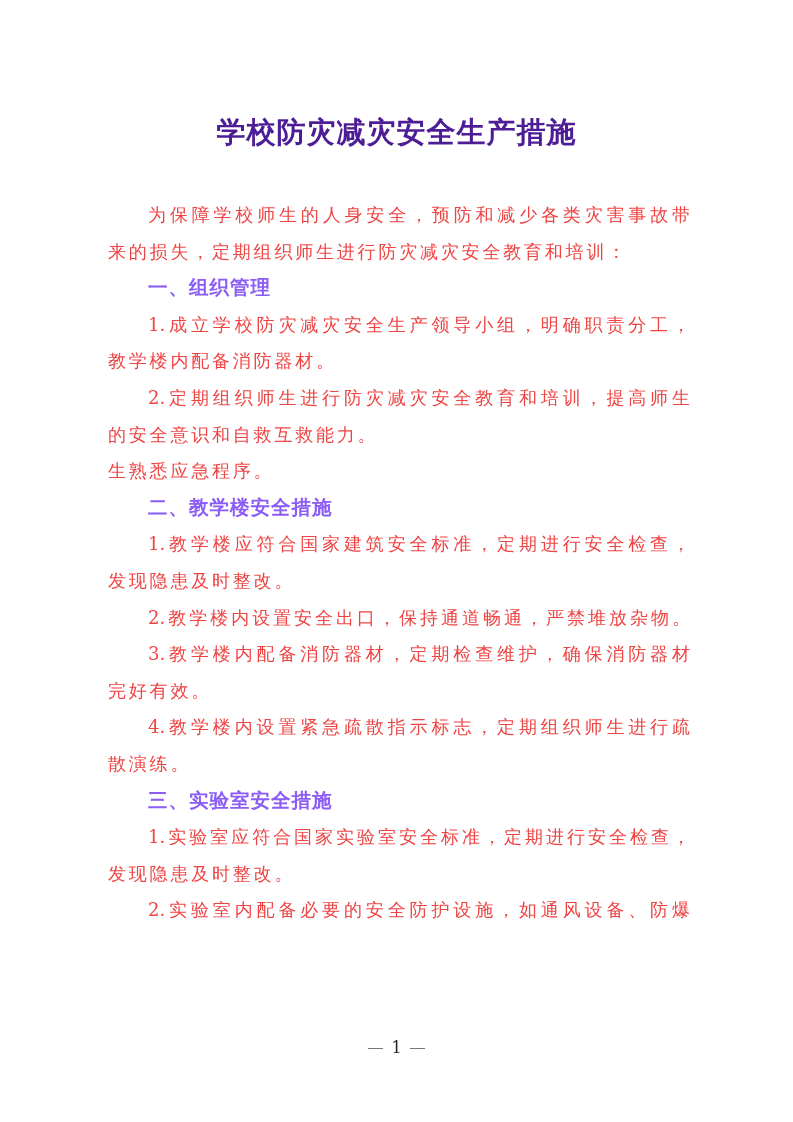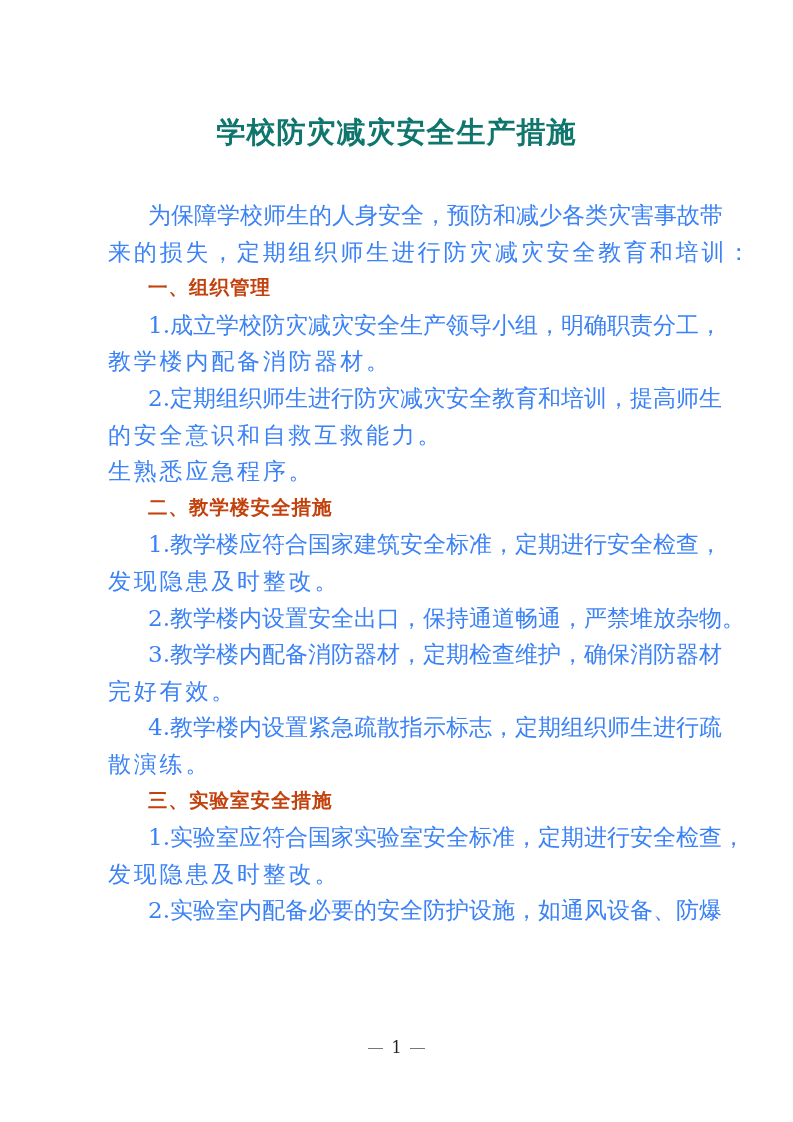--- a/index.html
+++ b/index.html
@@ -1,28 +1,28 @@
 <!DOCTYPE html>
 <html><head>
 <meta charset="utf-8">
 <style>
   html, body { margin: 0; padding: 0; background: #ffffff; }
   body { width: 793px; height: 1122px; position: relative; overflow: hidden;
          font-family: "DejaVu Serif", "Liberation Serif", serif; color: #111; }
   .page { position: absolute; left: 0; top: 0; width: 793px; height: 1122px; background: #fff; }
   .title { position: absolute; left: 0; width: 793px; top: 112px; text-align: center;
            font-family: "DejaVu Sans", "Liberation Sans", sans-serif; font-weight: bold;
-           font-size: 29px; letter-spacing: 1px; color: #0f766e; line-height: 40px; }
+           font-size: 29px; letter-spacing: 1px; color: #4c1d95; line-height: 40px; }
   .body { position: absolute; left: 108px; top: 197px; width: 582px; }
-  .line { height: 36.6px; line-height: 36.6px; font-size: 23px; white-space: nowrap;
-          letter-spacing: 2.8px; color: #3b82f6; }
+  .line { height: 36.6px; line-height: 36.6px; font-size: 18px; white-space: nowrap;
+          letter-spacing: 2.8px; color: #ef4444; }
   .line.indent { padding-left: 40px; }
   .line.justify { text-align: justify; text-align-last: justify; letter-spacing: 0; }
   .line.heading { font-family: "DejaVu Sans", "Liberation Sans", sans-serif; font-weight: bold;
-                  letter-spacing: 1px; font-size: 19.5px; color: #c2410c; }
+                  letter-spacing: 1px; font-size: 19.5px; color: #8b5cf6; }
   .footer { position: absolute; left: 0; width: 793px; top: 1038px; text-align: center;
             font-size: 16px; color: #222; }
   .footer .dash { display: inline-block; width: 15px; height: 1px; background: #777;
                   vertical-align: middle; margin: 0 8px; }
 </style>
 </head>
 <body>
 
 <div class="page">
   <div class="title">学校防灾减灾安全生产措施</div>

